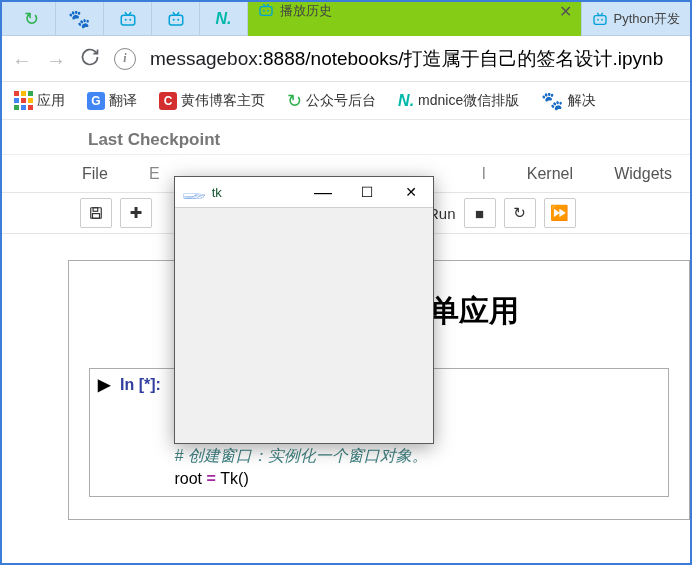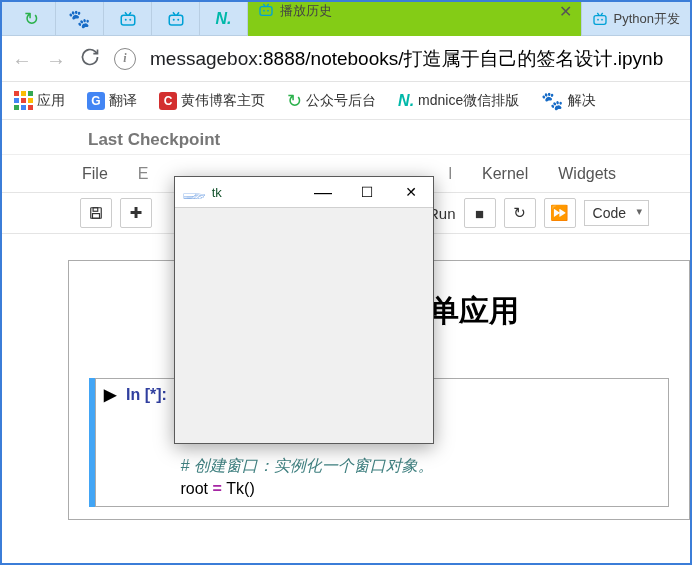--- a/index.html
+++ b/index.html
@@ -40,35 +40,35 @@
 .jp-logo-mark::before,.jp-logo-mark::after { content:""; position:absolute; left:3px; width:26px; height:10px; border:3px solid #f37726; border-radius:50%; }
 .jp-logo-mark::before { top:2px; border-bottom-color:transparent; border-left-color:transparent; border-right-color:transparent; }
 .jp-logo-mark::after { bottom:2px; border-top-color:transparent; border-left-color:transparent; border-right-color:transparent; }
 .jp-logo-dot1,.jp-logo-dot2,.jp-logo-dot3 { position:absolute; width:4px; height:4px; border-radius:50%; background:#999; }
 .jp-logo-dot1{top:0;right:4px}.jp-logo-dot2{bottom:2px;left:2px}.jp-logo-dot3{bottom:0;right:6px;background:#f37726}
 .jp-logo-text { color:#757575; font-size:25px; letter-spacing:0.5px; }
 .nb-title { font-size:26px; color:#000; margin-left:8px; }
 .checkpoint { color:#777; font-size:17px; margin-left:8px;font-weight:bold; }
 
 
-.menu-row { display:flex; align-items:center; height:38px; padding:0 18px 0 80px; gap:30px; color:#555; font-size:16px; border-top:1px solid #eee; }
+.menu-row { display:flex; align-items:center; height:38px; padding:0 18px 0 80px; gap:30px; color:#555; font-size:16px; border-top:1px solid #eee;justify-content:space-between; }
 .menu-row span.partial { color:#888; }
 
 
 .tool-row { display:flex; align-items:center; height:42px; padding:0 0 0 78px; gap:8px; border-top:1px solid #e4e4e4; border-bottom:1px solid #e4e4e4; }
 .tbtn { width:32px; height:30px; border:1px solid #ccc; background:#fff; display:flex; align-items:center; justify-content:center; font-size:15px; color:#333; border-radius:2px; }
 .tool-gap { width:260px; }
 .run-lbl { font-size:15px; color:#333; }
 .sel { border:1px solid #ccc; padding:4px 22px 4px 8px; font-size:14px; color:#333; background:#fff; position:relative; }
 .sel::after { content:"▾"; position:absolute; right:6px; color:#666; font-size:11px; }
 
 
 .nb-area { margin:26px 0 0 66px; border:1px solid #ababab; background:#fff; padding:30px 20px 20px 20px; height:260px; overflow:hidden; position:relative; }
 .heading-frag { font-size:30px; font-weight:bold; color:#000; margin-left:340px; }
-.cell { display:flex; margin-top:46px; position:relative; }
+.cell { display:flex; margin-top:36px; position:relative;flex-direction:column; }
 .cell-bar { width:6px; background:#42a5f5; margin-right:0; }
 .cell-inner { border:1px solid #ababab; padding:6px 8px 6px 8px; flex:1; background:#fff; }
 .prompt-row { display:flex; align-items:flex-start; }
 .prompt { color:#303F9F; font-family:Consolas,monospace; font-size:16px; font-weight:bold; white-space:pre; }
 .prompt .run-cell-ico { color:#000; }
 .code { font-family:Consolas,monospace; font-size:16px; line-height:23px; white-space:pre; color:#000; margin-left:4px; }
 .kw { color:#008000; font-weight:bold; }
 .op { color:#a626a4; font-weight:bold; }
 .cm { color:#408080; font-style:italic; }
 .nm { color:#000; }
@@ -205,21 +205,20 @@
         <rect x="7" y="3" width="8" height="6"></rect>
         <rect x="6" y="13" width="12" height="8"></rect>
       </svg>
     </div>
   <div class="tbtn">✚</div>
   <div class="tool-gap"></div>
   <span class="run-lbl">Run</span>
   <div class="tbtn">■</div>
   <div class="tbtn">↻</div>
   <div class="tbtn">⏩</div>
-  <div class="sel"><span>Code</span></div>
 </div>
 
 <div class="nb-area">
   <div class="heading-frag">单应用</div>
   <div class="cell">
     <div class="cell-bar"></div>
     <div class="cell-inner">
       <div class="prompt-row">
         <span class="prompt"><span class="run-cell-ico">▶</span> <span>In </span><span>[*]:</span> </span>
         <div class="code"><span class="kw">____ _______ ______ </span><span class="op">*</span>

